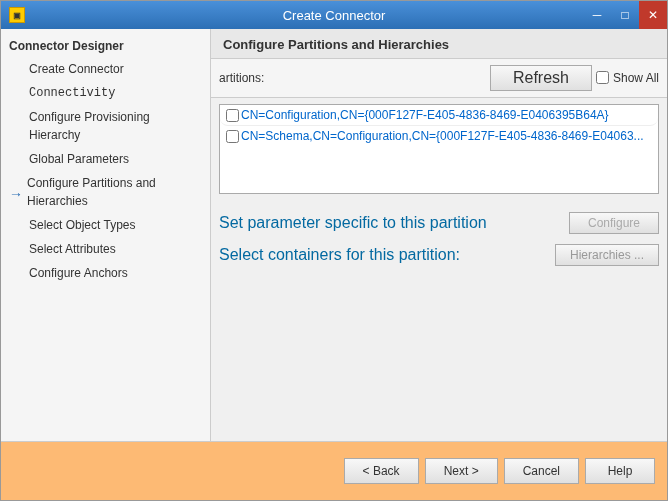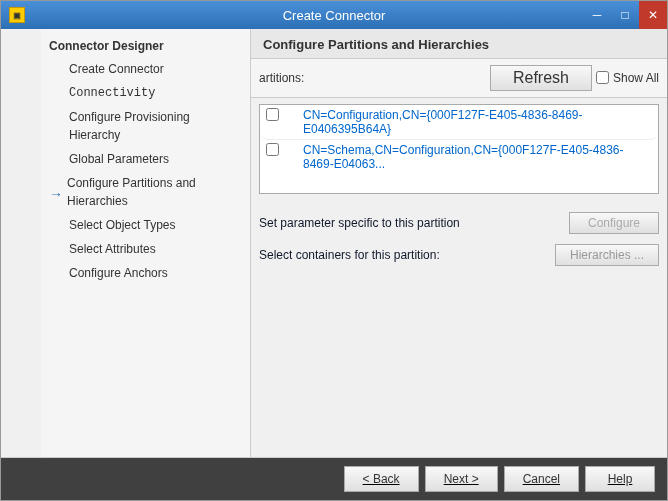--- a/index.html
+++ b/index.html
@@ -72,21 +72,20 @@
       display: flex;
       flex: 1;
       overflow: hidden;
     }
     .sidebar {
       width: 210px;
       background: #f5f5f5;
       border-right: 1px solid #ccc;
       flex-shrink: 0;
       padding: 4px 0;
-      margin-left: 40px;
     }
     .sidebar-header {
       padding: 6px 8px 4px 8px;
       font-weight: bold;
       color: #333;
       font-size: 12px;
     }
     .sidebar-item {
       padding: 3px 8px 3px 20px;
       cursor: pointer;
@@ -149,23 +148,23 @@
       color: #333;
     }
     .partition-list-area {
       margin: 6px 8px;
       border: 1px solid #aaa;
       background: white;
       min-height: 90px;
     }
     .partition-item {
       display: flex;
-      align-items: flex-start;
+      align-items: flex-end;
       padding: 3px 6px;
-      gap: 24px;
+      gap: 2px;
       border-bottom: 1px solid #eee;
       font-size: 12px;
       color: #0066cc;
       border-radius: 8px;
     }
     .partition-item:last-child { border-bottom: none; }
     .partition-item.selected {
       background: #d5e8ff;
     }
     .partition-item input[type="checkbox"] {
@@ -176,43 +175,42 @@
       padding: 12px 8px 8px 8px;
       flex: 1;
     }
     .param-row {
       display: flex;
       align-items: center;
       margin-bottom: 10px;
       justify-content: space-between;
     }
     .param-label {
-      font-size: 12px;
-      color: #0f172a;
+      font-size: 16px;
+      color: #0369a1;
     }
     .action-btn {
       padding: 3px 14px;
       font-size: 12px;
       border: 1px solid #aaa;
       background: linear-gradient(to bottom, #f8f8f8, #e0e0e0);
       cursor: pointer;
       color: #999;
       min-width: 90px;
     }
     .action-btn:disabled { color: #aaa; cursor: default; }
     .footer {
       display: flex;
       justify-content: flex-end;
       align-items: center;
-      padding: 8px 12px;
+      padding: 16px 12px;
       border-top: 1px solid #ccc;
-      background: #404040;
+      background: #fdba74;
       gap: 6px;
       flex-shrink: 0;
-      text-decoration: underline;
     }
     .footer-btn {
       padding: 5px 18px;
       font-size: 12px;
       border: 1px solid #aaa;
       background: linear-gradient(to bottom, #f8f8f8, #e0e0e0);
       cursor: pointer;
       color: #333;
       min-width: 70px;
     }

